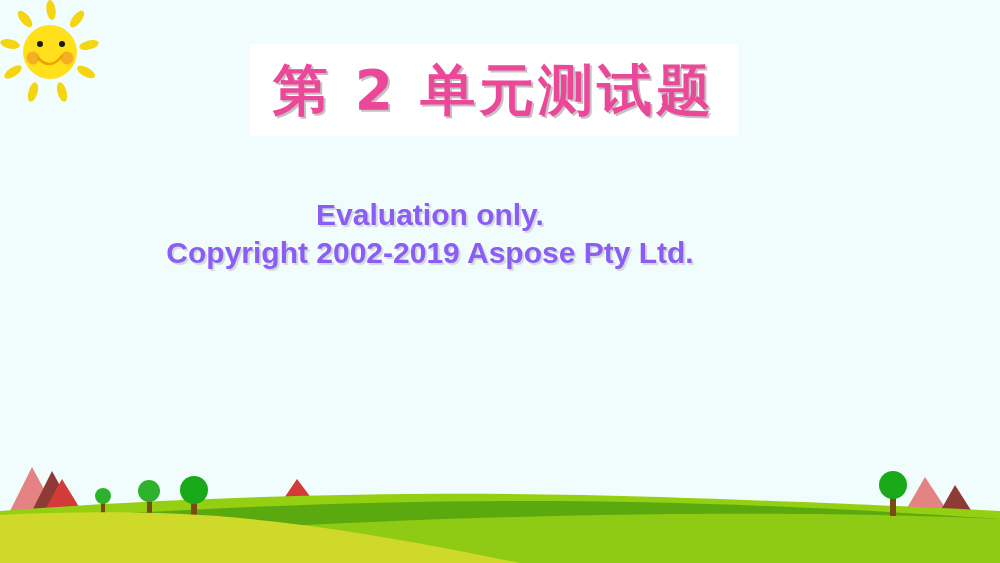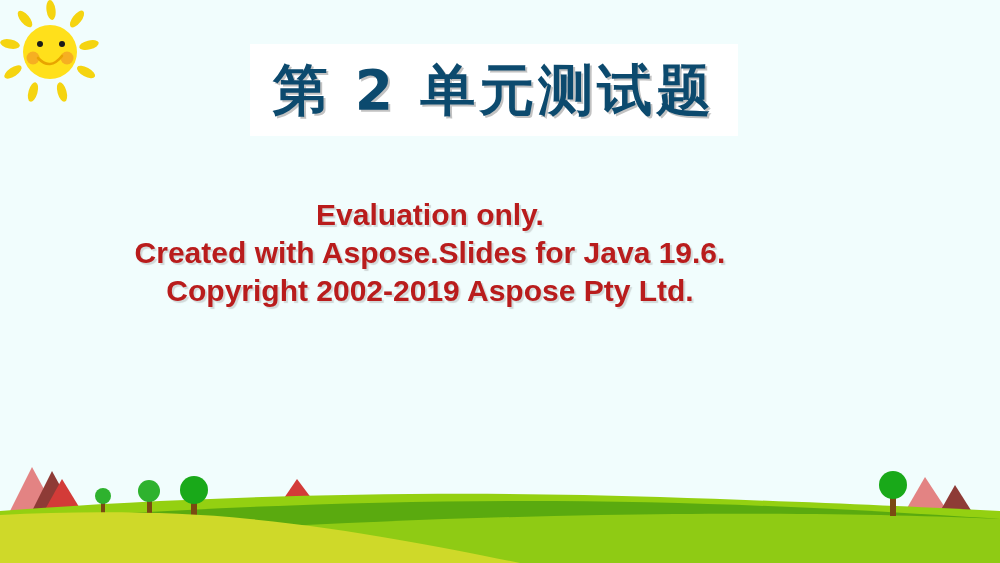--- a/index.html
+++ b/index.html
@@ -56,39 +56,39 @@
     background: #ffffff;
     display: flex;
     align-items: center;
     justify-content: center;
   }
   .title-text {
     font-family: "DejaVu Sans", "Liberation Sans", sans-serif;
     font-weight: bold;
     font-size: 55px;
     line-height: 1;
-    color: #0c4a6e;
+    color: #ec4899;
     letter-spacing: 4px;
     white-space: nowrap;
     text-shadow: 2px 2px 0 rgba(120,120,120,0.45);
     text-align: right;
   }
 
   
   .watermark {
     position: absolute;
     left: 0;
     top: 196px;
     width: 860px;
     text-align: center;
     font-family: "Liberation Sans", sans-serif;
     font-weight: bold;
     font-size: 30px;
     line-height: 38px;
-    color: #b91c1c;
+    color: #8b5cf6;
     text-shadow: 2px 2px 1px rgba(150,150,150,0.35);
     white-space: nowrap;
   }
   .watermark .wm-line { display: block; }
 </style>
 </head>
 <body>
 
 <div id="slide">
 
@@ -158,17 +158,16 @@
       <path d="M 38 58 Q 50 71 62 56" stroke="#e8a400" stroke-width="2.6" fill="none" stroke-linecap="round"></path>
     </svg>
   </div>
 
   <div class="title-box">
     <span class="title-text">第 2 单元测试题</span>
   </div>
 
   <div class="watermark">
     <span class="wm-line">Evaluation only.</span>
-    <span class="wm-line">Created with Aspose.Slides for Java 19.6.</span>
     <span class="wm-line">Copyright 2002-2019 Aspose Pty Ltd.</span>
   </div>
 
 </div>
 
 </body></html>

